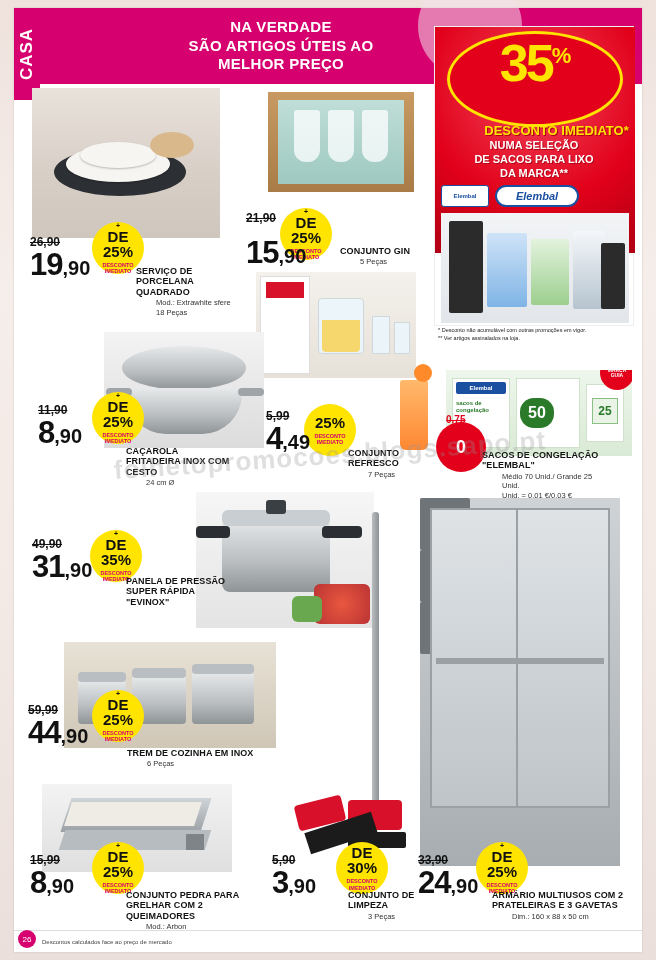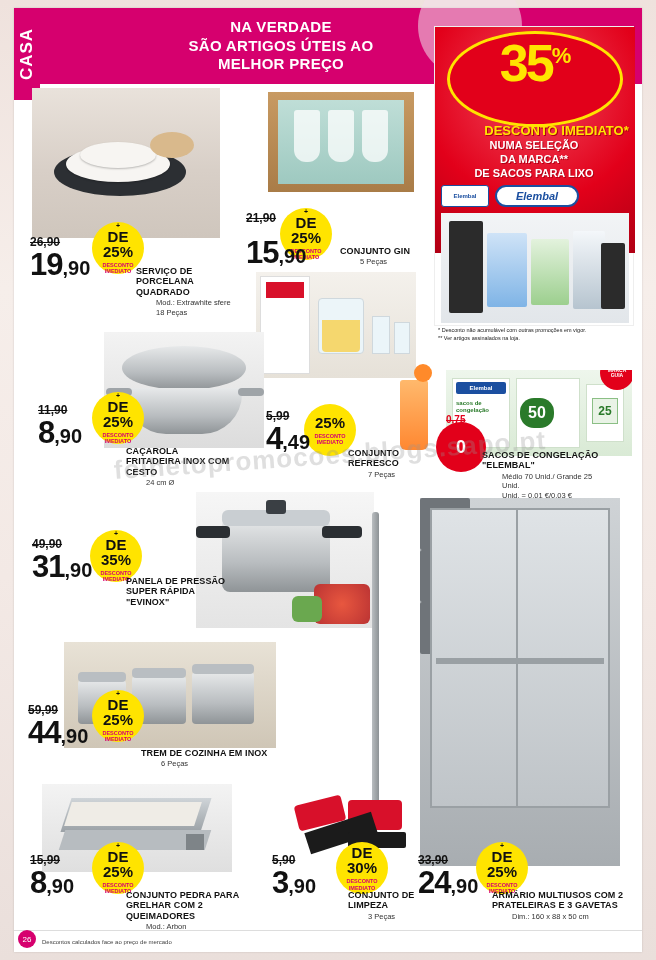--- a/index.html
+++ b/index.html
@@ -190,22 +190,22 @@
   <div class="promo35">
     <div class="promo35-bg"></div>
 
     <div style="position:absolute;left:12px;top:4px;width:176px;height:96px;border-radius:50%;background:#e2001a;box-shadow:0 0 0 3px #ffe400 inset;"></div>
     <div style="position:absolute;left:0;right:0;top:10px;text-align:center;color:#ffe400;font-size:52px;font-weight:bold;letter-spacing:-3px;line-height:1;">
       <span>35</span><sup style="font-size:22px;">%</sup>
     </div>
     <div class="di">DESCONTO IMEDIATO*</div>
     <div class="sel">
       <div>NUMA SELEÇÃO</div>
+      <div>DE SACOS PARA LIXO</div>
       <div>DA MARCA**</div>
-      <div>DE SACOS PARA LIXO</div>
     </div>
 
     <div class="elembal-logo">
       <span>Elembal</span>
     </div>
 
     <div class="bag-shelf">
       <div class="bagbox dark" style="left:8px;top:8px;width:34px;height:92px;"></div>
       <div class="bagbox" style="left:46px;top:20px;width:40px;height:74px;background:linear-gradient(180deg,#cfe3f7,#7fb4e6);"></div>
       <div class="bagbox" style="left:90px;top:26px;width:38px;height:66px;background:linear-gradient(180deg,#e3f2dd,#9ccf8e);"></div>
@@ -387,21 +387,21 @@
     <div class="b2">DE 25%</div>
     <div class="b3">DESCONTO</div>
     <div class="b3" style="margin-top:0">IMEDIATO</div>
   </div>
   <div class="price" style="left:28px;top:700px;">
     <div class="old">59,99</div>
     <div style="margin-top:2px;">
       <span class="big">44</span><span class="comma">,90</span>
     </div>
   </div>
-  <div style="position:absolute;left:141px;top:748px;width:130px;">
+  <div style="position:absolute;left:127px;top:748px;width:130px;">
     <div class="prod-name">TREM DE COZINHA EM INOX</div>
     <div class="prod-sub">6 Peças</div>
   </div>
 
   <div class="photo" style="left:42px;top:784px;width:190px;height:88px;background:linear-gradient(180deg,#f3f3f3,#dfdfdf);">
     <div style="position:absolute;left:24px;top:14px;width:140px;height:34px;background:linear-gradient(180deg,#cfd4d8,#9ba1a6);transform:skewX(-18deg);"></div>
     <div style="position:absolute;left:26px;top:18px;width:130px;height:24px;background:#efece6;transform:skewX(-18deg);"></div>
     <div style="position:absolute;left:20px;top:46px;width:146px;height:20px;background:#b7bcc0;transform:skewX(-18deg);"></div>
     <div style="position:absolute;left:144px;top:50px;width:18px;height:16px;background:#7e8488;"></div>
   </div>

